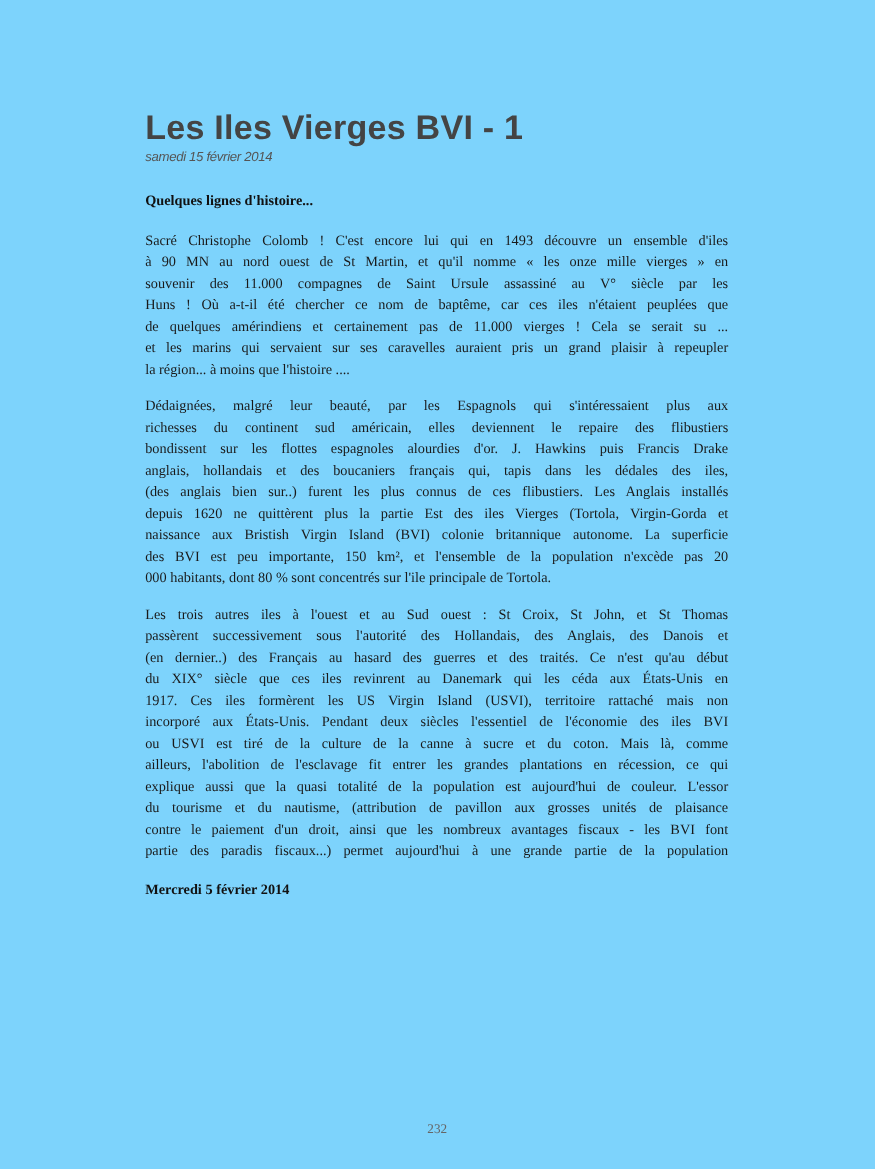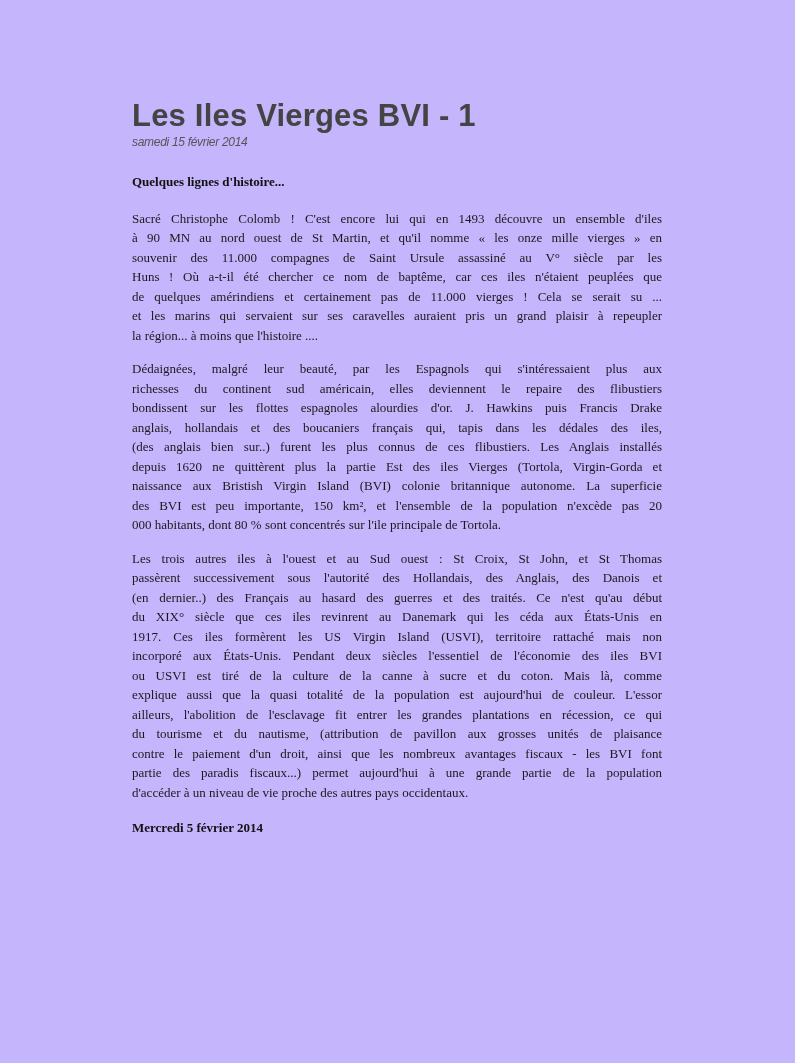--- a/index.html
+++ b/index.html
@@ -1,17 +1,17 @@
 <!DOCTYPE html>
 <html><head>
 <meta charset="utf-8">
 <style>
   html, body { margin: 0; padding: 0; background: #ffffff; }
   body { width: 795px; height: 1063px; position: relative; overflow: hidden; }
-  .page { position: absolute; left: 0; top: 0; width: 795px; height: 1063px; background: #c4b5fd; }
+  .page { position: absolute; left: 0; top: 0; width: 795px; height: 1063px; background: #7dd3fc; }
   .title {
     position: absolute; left: 132px; top: 98px;
     font-family: "Liberation Sans", sans-serif; font-weight: bold;
     font-size: 31px; color: #444444; margin: 0; letter-spacing: 0.2px;
   }
   .date {
     position: absolute; left: 132px; top: 135px;
     font-family: "Liberation Sans", sans-serif; font-style: italic;
     font-size: 12px; color: #555555; letter-spacing: -0.3px;
   }
@@ -61,24 +61,24 @@
           <span class="line last">000 habitants, dont 80 % sont concentrés sur l'ile principale de Tortola.</span>
         </p>
         <p class="para">
           <span class="line">Les trois autres iles à l'ouest et au Sud ouest : St Croix, St John, et St Thomas</span>
           <span class="line">passèrent successivement sous l'autorité des Hollandais, des Anglais, des Danois et</span>
           <span class="line">(en dernier..) des Français au hasard des guerres et des traités. Ce n'est qu'au début</span>
           <span class="line">du XIX° siècle que ces iles revinrent au Danemark qui les céda aux États-Unis en</span>
           <span class="line">1917. Ces iles formèrent les US Virgin Island (USVI), territoire rattaché mais non</span>
           <span class="line">incorporé aux États-Unis. Pendant deux siècles l'essentiel de l'économie des iles BVI</span>
           <span class="line">ou USVI est tiré de la culture de la canne à sucre et du coton. Mais là, comme</span>
+          <span class="line">ailleurs, l'abolition de l'esclavage fit entrer les grandes plantations en récession, ce qui</span>
           <span class="line">explique aussi que la quasi totalité de la population est aujourd'hui de couleur. L'essor</span>
-          <span class="line">ailleurs, l'abolition de l'esclavage fit entrer les grandes plantations en récession, ce qui</span>
           <span class="line">du tourisme et du nautisme, (attribution de pavillon aux grosses unités de plaisance</span>
           <span class="line">contre le paiement d'un droit, ainsi que les nombreux avantages fiscaux - les BVI font</span>
           <span class="line">partie des paradis fiscaux...) permet aujourd'hui à une grande partie de la population</span>
-          <span class="line last">d'accéder à un niveau de vie proche des autres pays occidentaux.</span>
         </p>
       </div>
     <p class="footer-date">Mercredi 5 février 2014</p>
   </div>
 
+  <div class="page-number">232</div>
 </div>
 
 </body></html>

